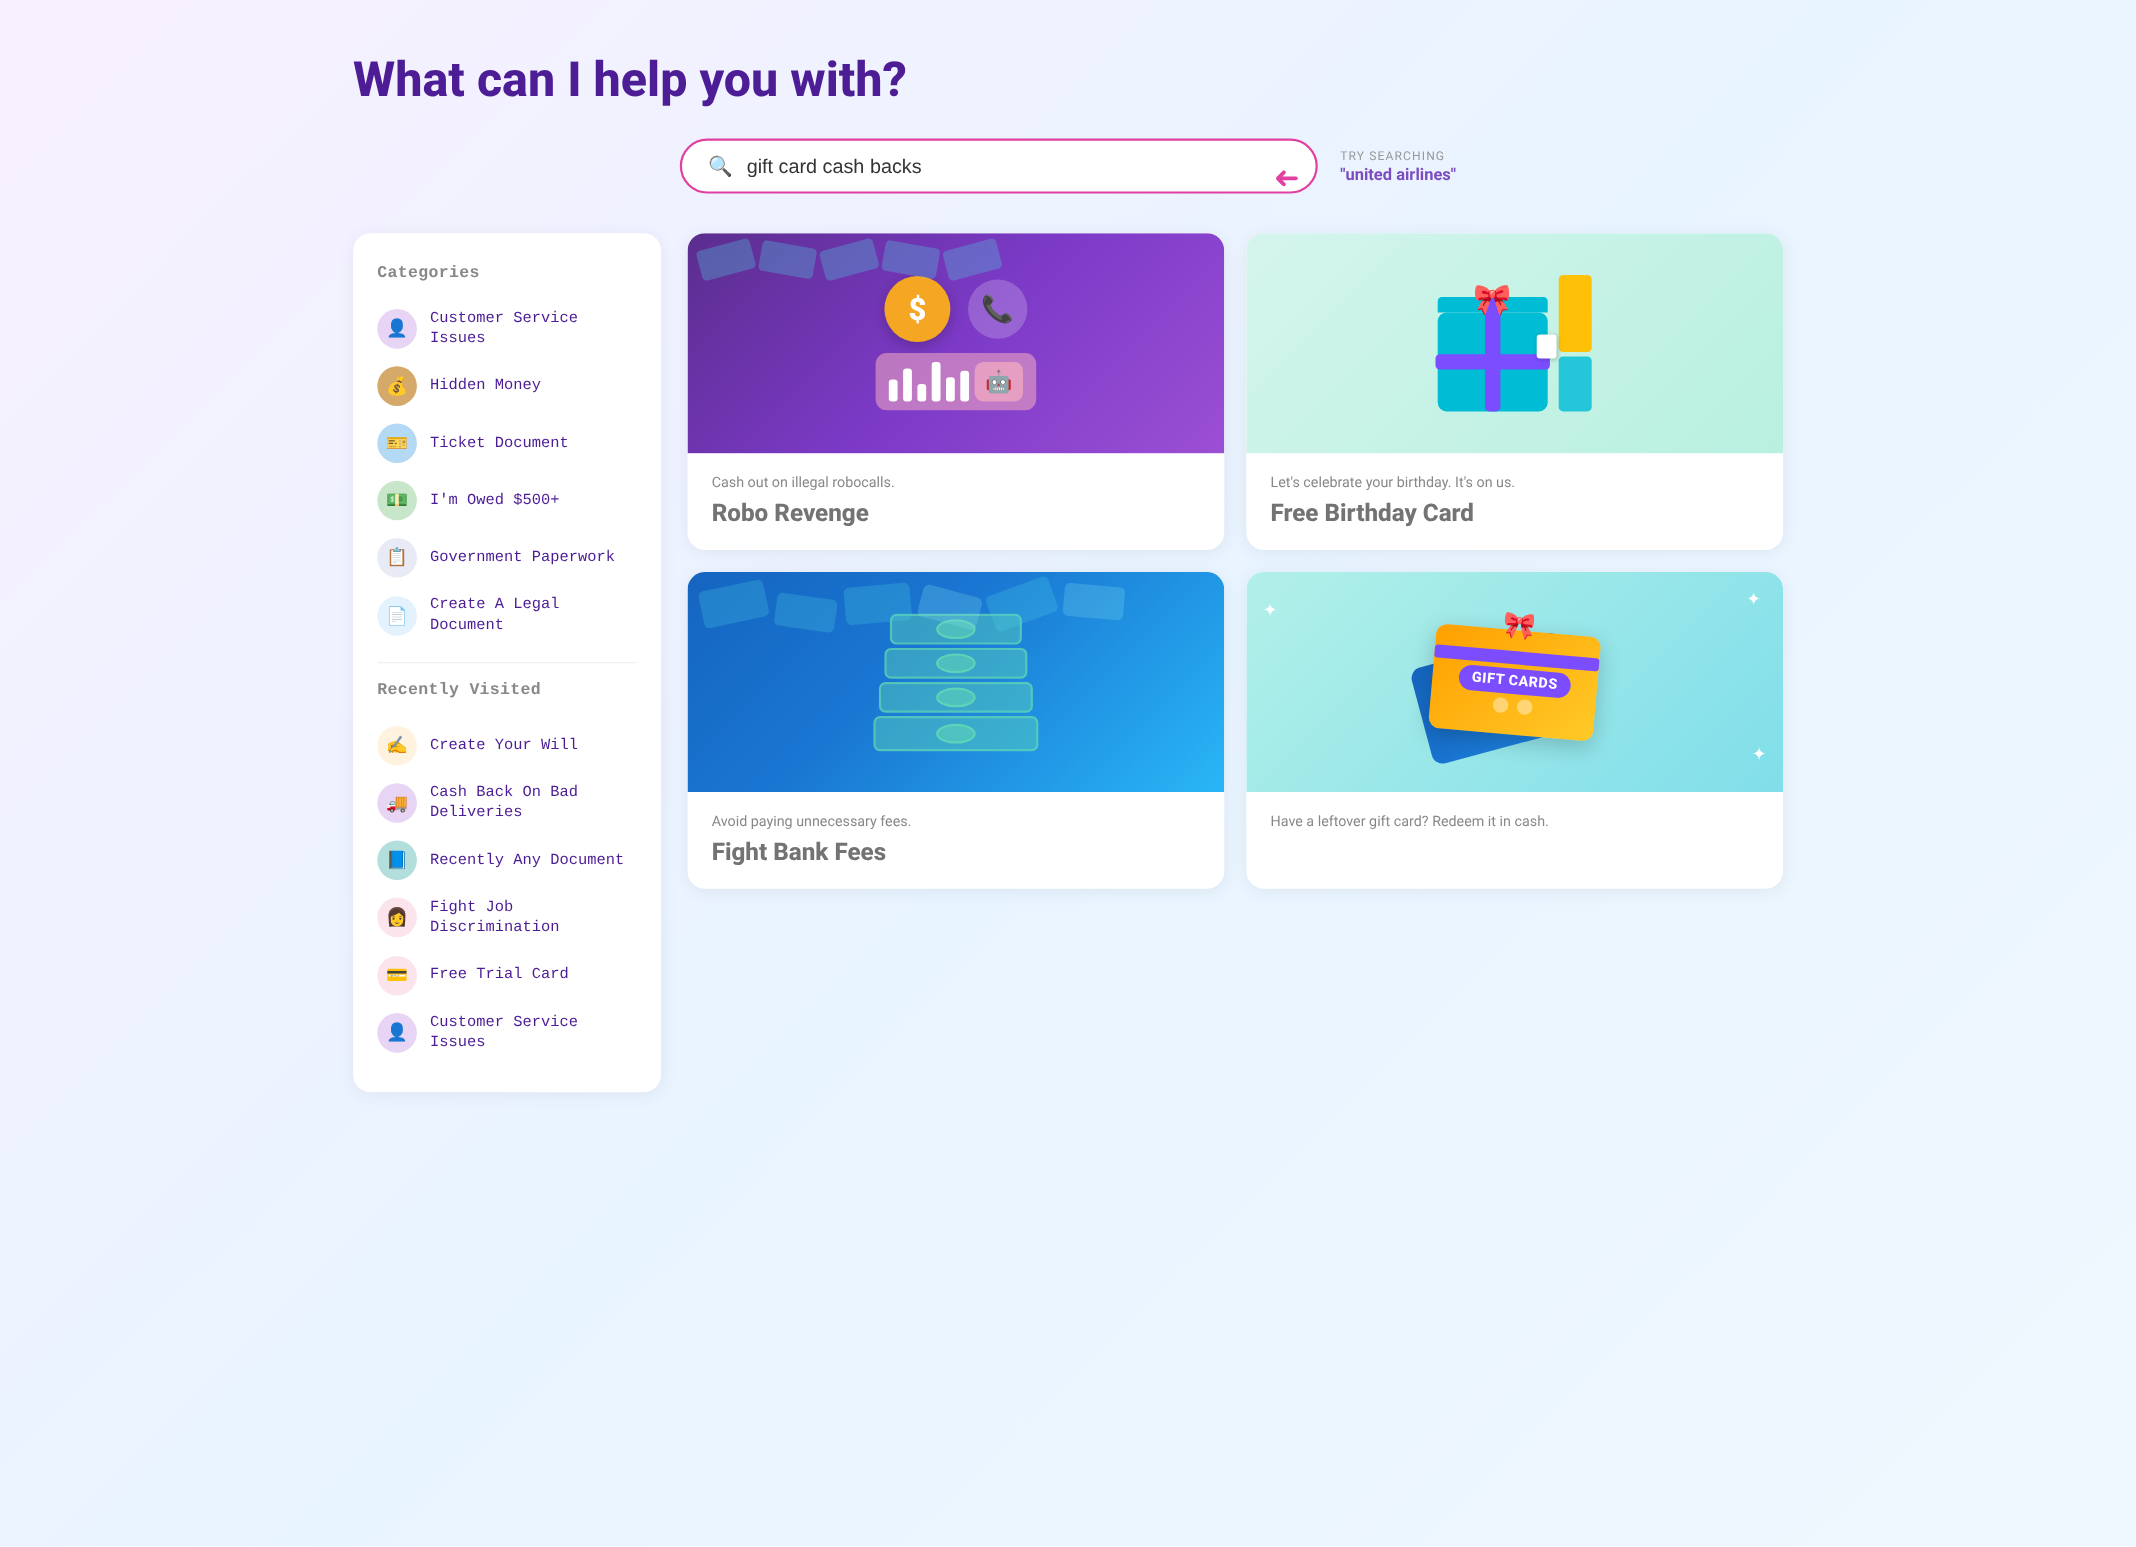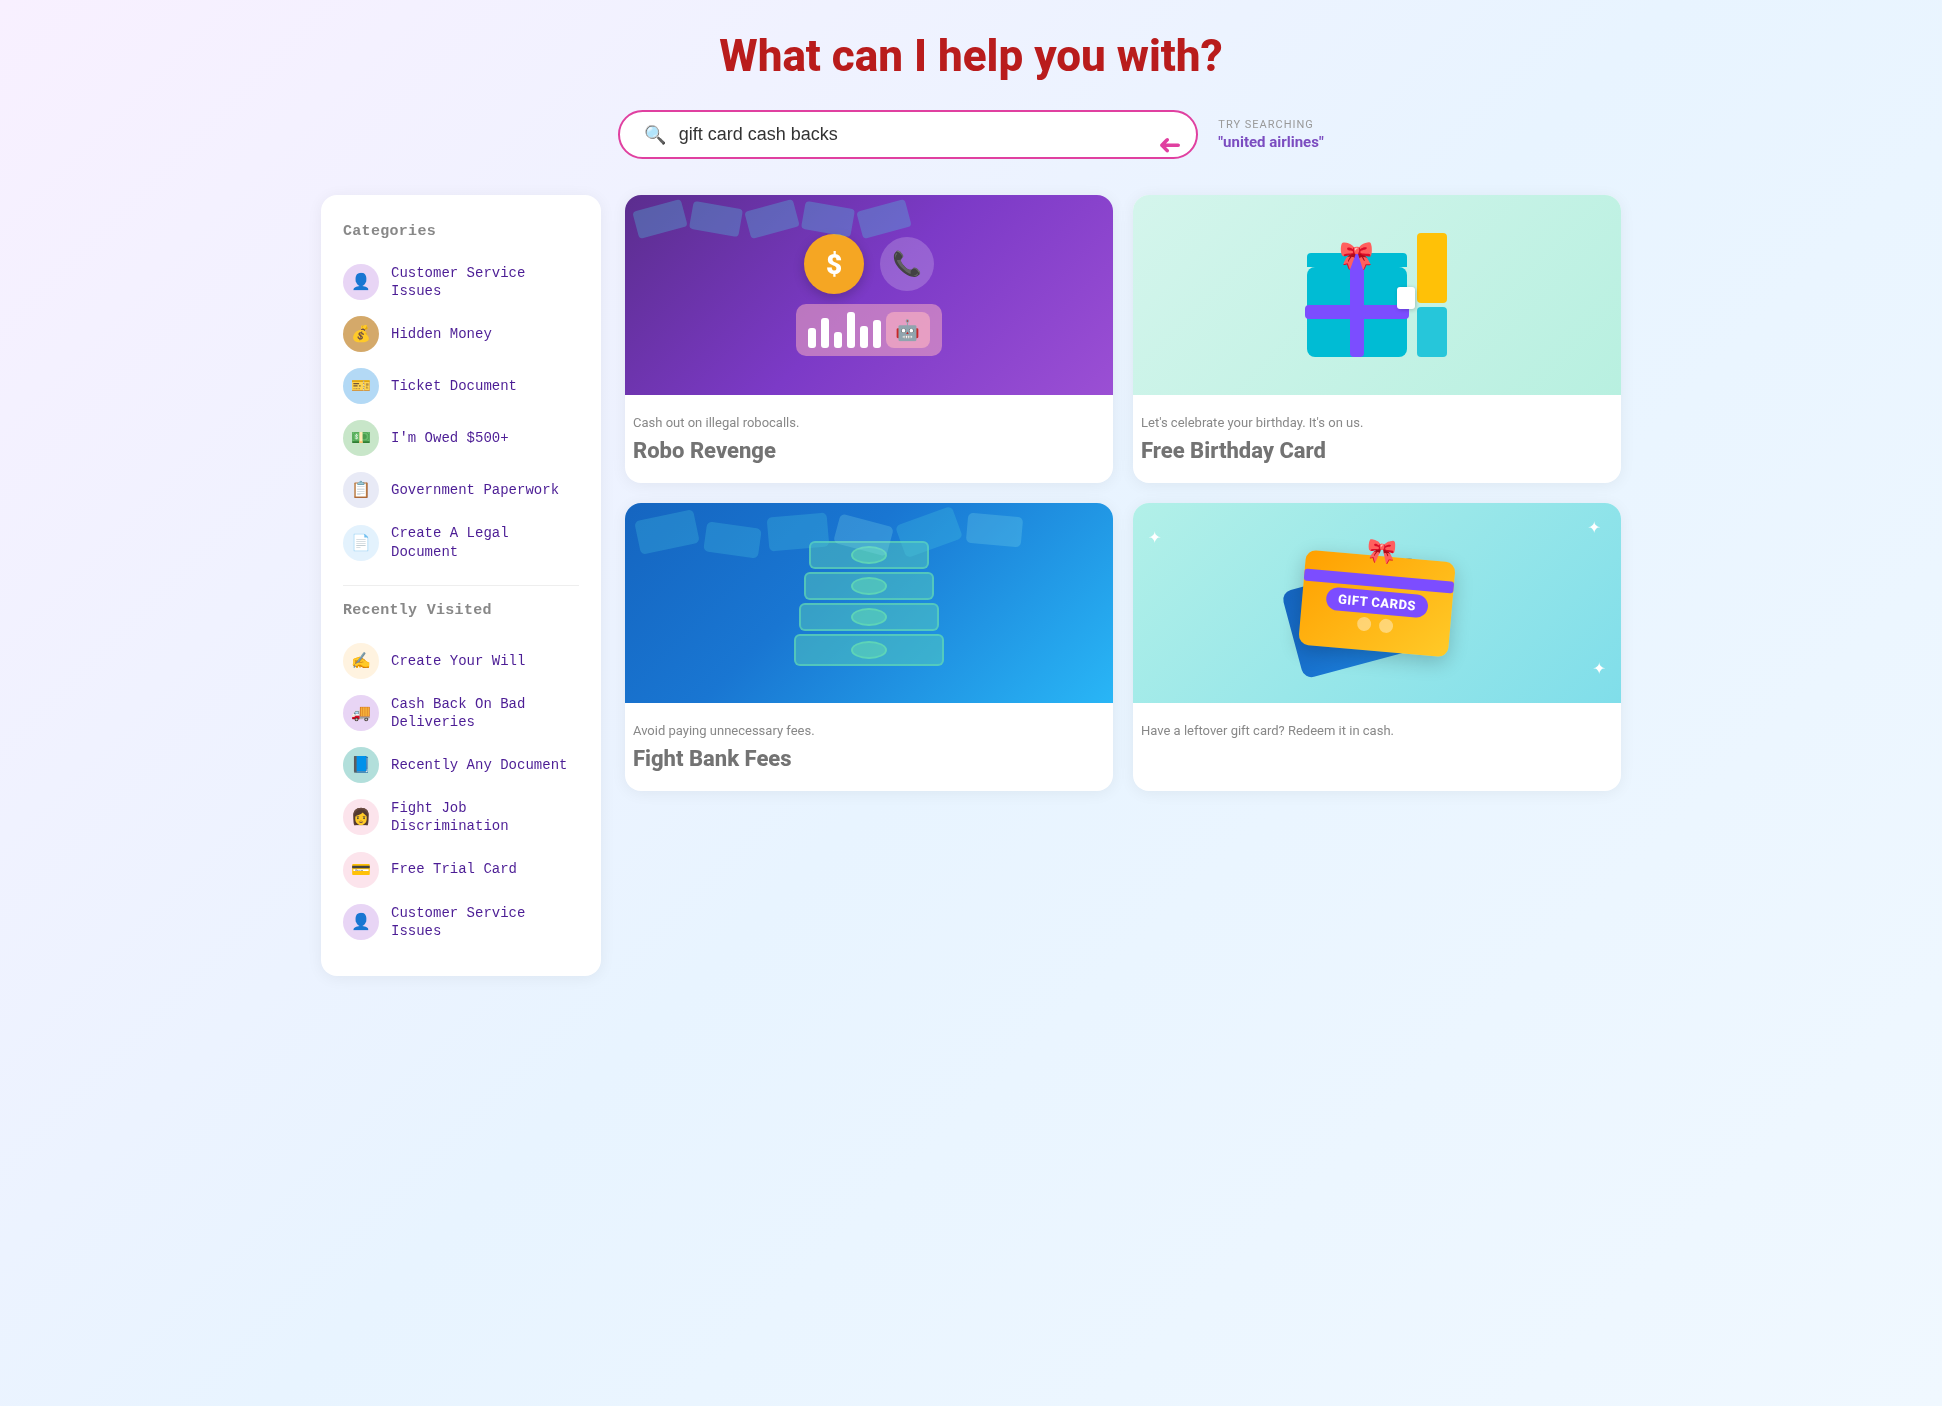--- a/index.html
+++ b/index.html
@@ -7,25 +7,25 @@
       font-family: -apple-system, BlinkMacSystemFont, 'Segoe UI', Roboto, sans-serif;
       background: linear-gradient(135deg, #f8f0ff 0%, #e8f4ff 50%, #f0f8ff 100%);
       min-height: 100vh;
       padding: 30px 20px;
     }
     .page-wrapper {
       max-width: 1300px;
       margin: 0 auto;
     }
     .page-title {
-      text-align: center;
       font-size: 44px;
       font-weight: 800;
-      color: #b91c1c;
+      color: #4c1d95;
       margin-bottom: 28px;
+      margin-top: 16px;
     }
     .search-area {
       display: flex;
       align-items: center;
       justify-content: center;
       gap: 20px;
       margin-bottom: 36px;
     }
     .search-bar {
       display: flex;
@@ -143,21 +143,21 @@
     .card-image {
       width: 100%;
       height: 200px;
       display: flex;
       align-items: center;
       justify-content: center;
       overflow: hidden;
       position: relative;
     }
     .card-body {
-      padding: 20px 8px;
+      padding: 20px 22px;
     }
     .card-description {
       font-size: 13px;
       color: #888;
       margin-bottom: 8px;
     }
     .card-title {
       font-size: 22px;
       font-weight: 800;
       color: #737373;

